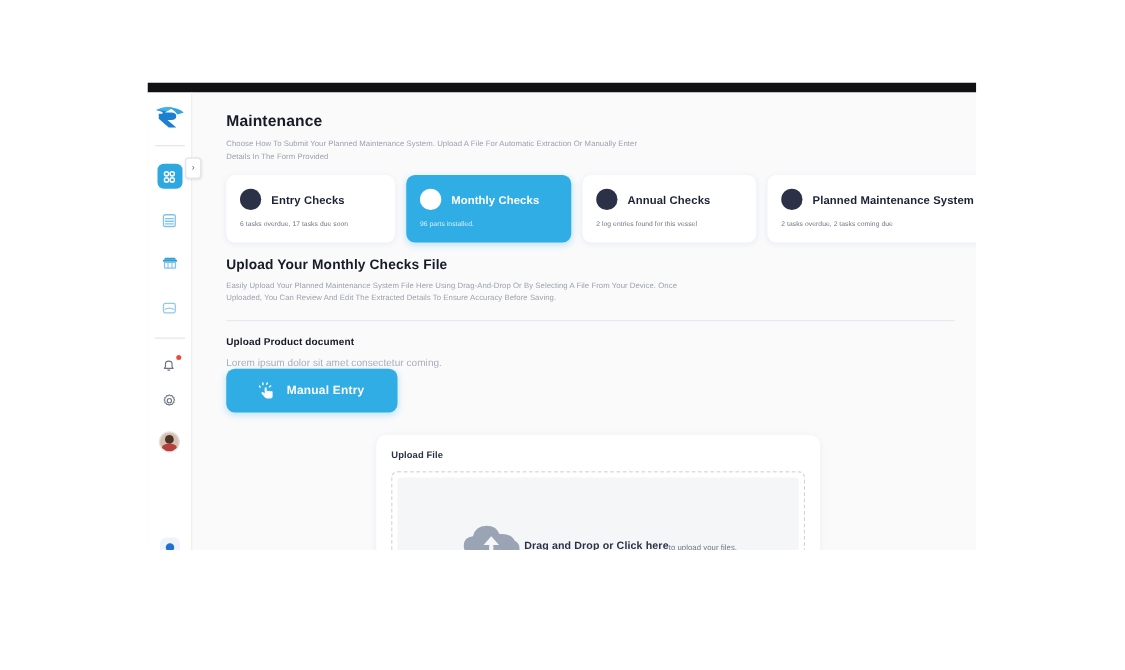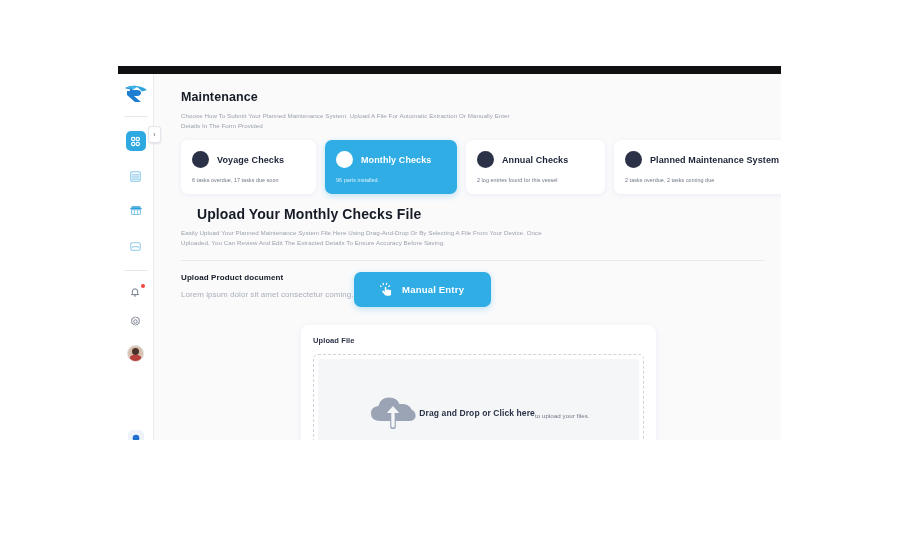--- a/index.html
+++ b/index.html
@@ -89,28 +89,28 @@
   .tile-head{display:flex;align-items:center;gap:8px;}
   .tile-dot{width:17px;height:17px;border-radius:50%;background:#2b3247;flex:0 0 auto;}
   .tile.active .tile-dot{background:#ffffff;}
   .tile-title{font-size:9px;font-weight:bold;color:#1b2235;letter-spacing:.1px;white-space:nowrap;}
   .tile.active .tile-title{color:#ffffff;}
   .tile-meta{font-size:5.4px;color:#6f7686;margin-top:9px;letter-spacing:.05px;white-space:nowrap;}
   .tile.active .tile-meta{color:#d8f0fb;}
 
   
   .sec-title{
-    font-size:14px;font-weight:bold;color:#161b26;margin:12px 0 6px 16px;letter-spacing:.1px;
+    font-size:11px;font-weight:bold;color:#161b26;margin:12px 0 6px 0;letter-spacing:.1px;
   }
   .sec-sub{
     font-size:6.2px;color:#9ba1ad;line-height:1.6;max-width:375px;margin:0;letter-spacing:.05px;
   }
   .divider{height:1px;background:#e9eaee;margin:12px 0 0 0;}
 
-  .row{display:flex;align-items:flex-start;justify-content:flex-start;margin-top:11px;}
+  .row{display:flex;align-items:flex-start;justify-content:center;margin-top:11px;flex-direction:column;}
   .row-left{padding-top:1px;}
   .doc-title{font-size:8px;font-weight:bold;color:#161b26;margin:0 0 8px 0;letter-spacing:.1px;}
   .doc-sub{font-size:8px;color:#a9aeb9;margin:0;letter-spacing:.05px;}
 
   .manual-btn{
     background:#2fade4;border-radius:7px;width:137px;height:35px;
     display:flex;align-items:center;justify-content:center;gap:7px;
     color:#fff;font-size:9.5px;font-weight:bold;letter-spacing:.2px;
     box-shadow:0 2px 6px rgba(47,173,228,.30);
     flex:0 0 auto;margin-right:14px;
@@ -232,21 +232,21 @@
       <div class="pad">
 
         <div class="page-title">Maintenance</div>
         <div class="page-sub">Choose How To Submit Your Planned Maintenance System. Upload A File For Automatic Extraction Or Manually Enter Details In The Form Provided</div>
 
         <div class="tiles">
 
           <div class="tile w1">
             <div class="tile-head">
               <span class="tile-dot"></span>
-              <span class="tile-title">Voyage Checks</span>
+              <span class="tile-title">Entry Checks</span>
             </div>
             <div class="tile-meta">6 tasks overdue, 17 tasks due soon</div>
           </div>
 
           <div class="tile w2 active">
             <div class="tile-head">
               <span class="tile-dot"></span>
               <span class="tile-title">Monthly Checks</span>
             </div>
             <div class="tile-meta">96 parts installed.</div>

